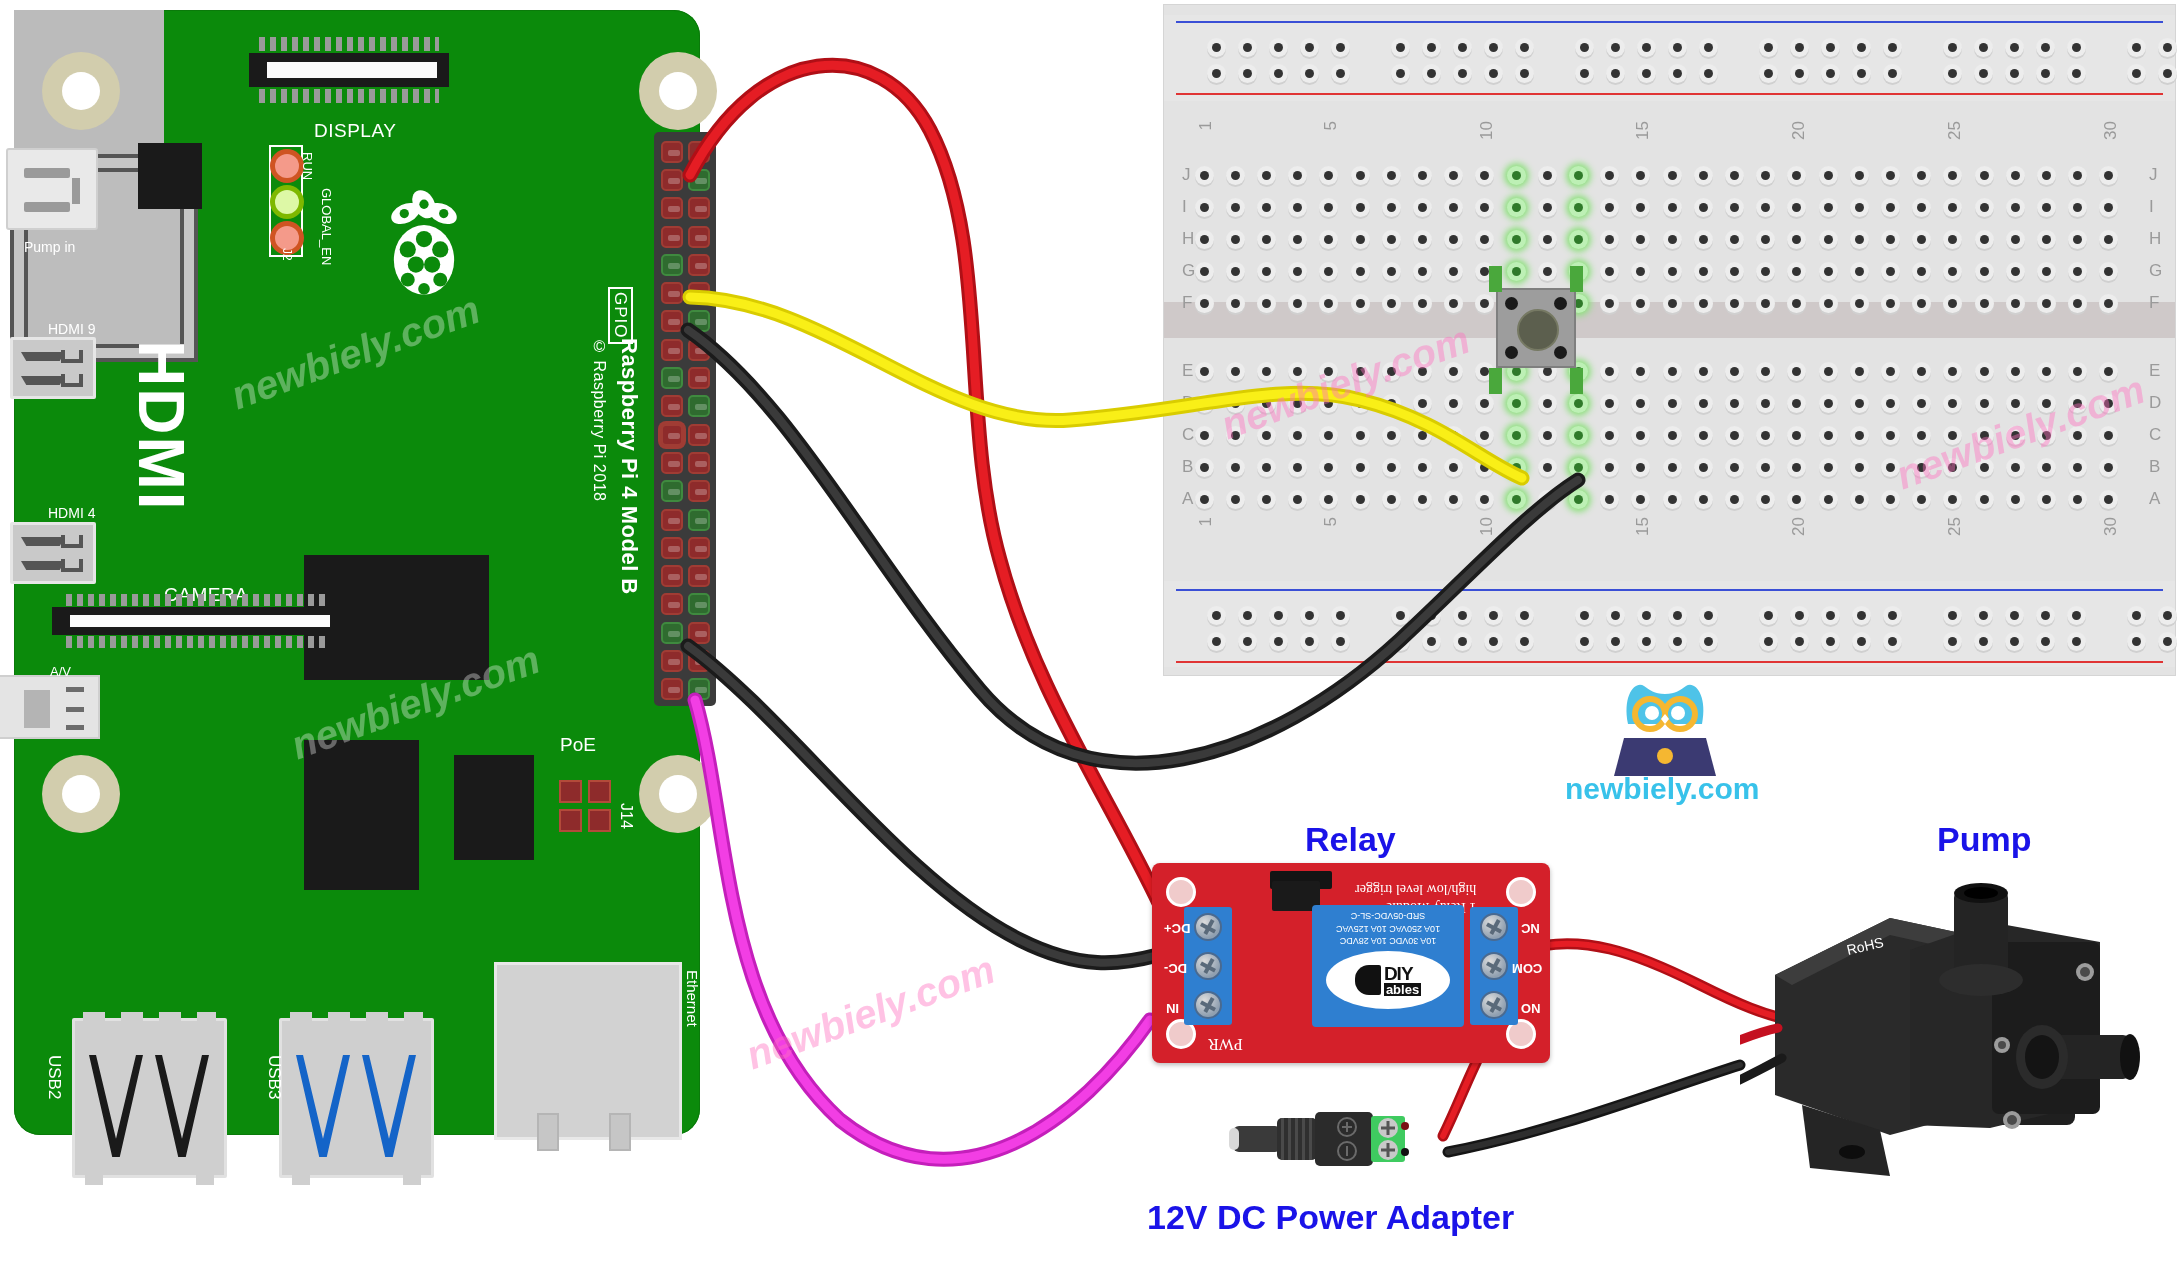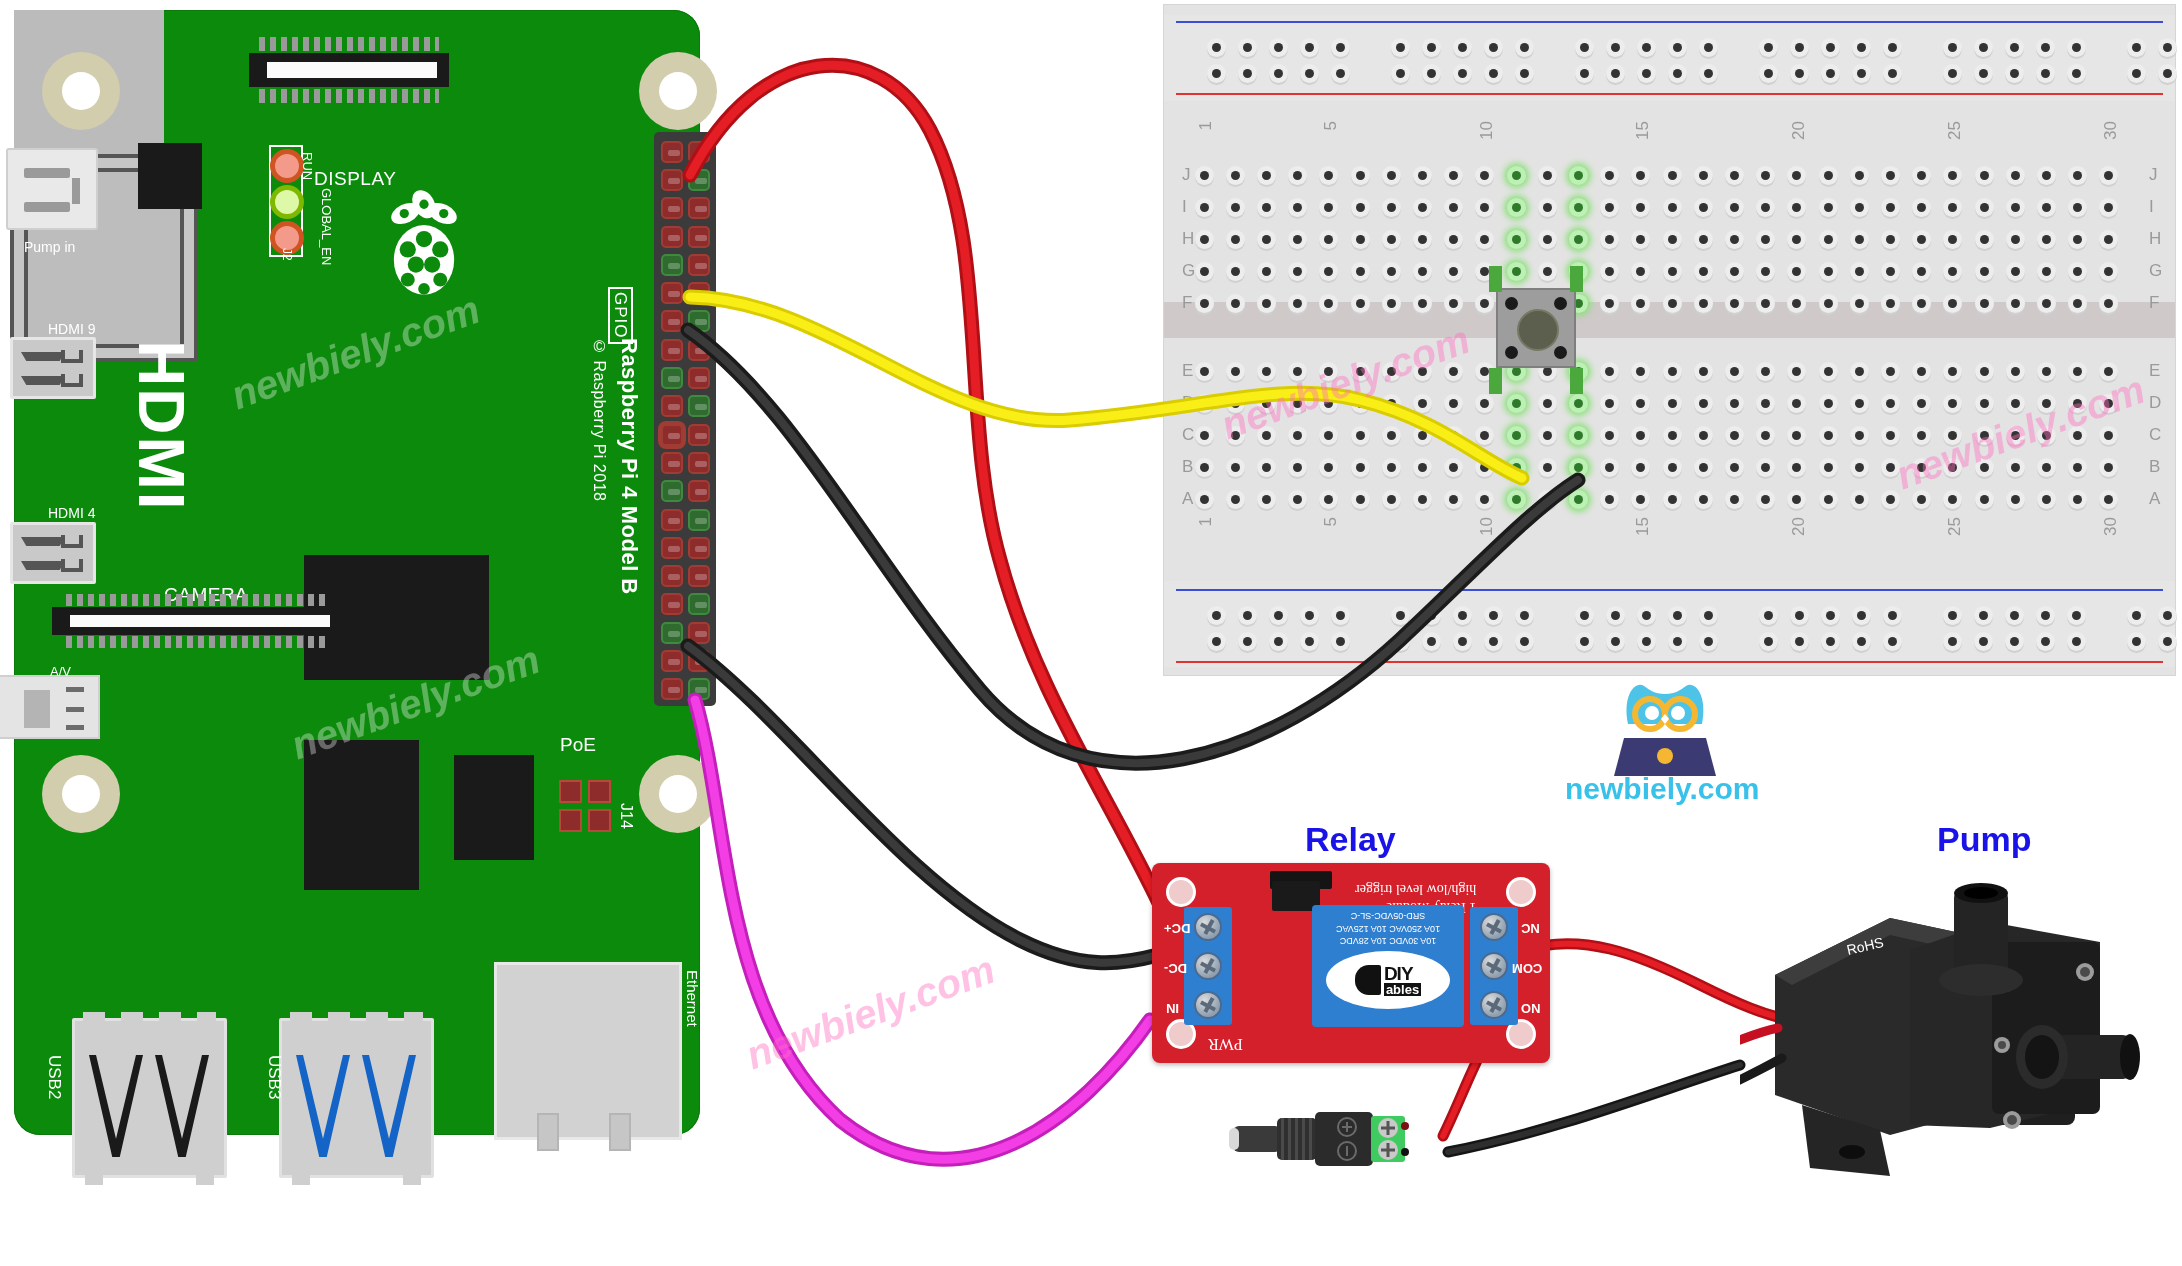--- a/index.html
+++ b/index.html
@@ -59,21 +59,21 @@
     position: absolute; left: 18px; right: 12px; top: 9px; height: 16px;
     background: #fbfbfb;
   }
   .silk {
     position: absolute;
     color: #ffffff;
     font-family: "Liberation Sans", sans-serif;
     white-space: nowrap;
     user-select: none;
   }
-  #lbl-display { left: 300px; top: 110px; font-size: 19px; letter-spacing: .5px; margin-top: 48px; }
+  #lbl-display { left: 300px; top: 110px; font-size: 19px; letter-spacing: .5px; }
   #lbl-camera { left: 150px; top: 574px; font-size: 19px; letter-spacing: .5px; }
   #lbl-hdmi-big {
     left: 110px; top: 330px; font-size: 64px; font-weight: bold;
     writing-mode: vertical-rl; letter-spacing: 2px;
   }
   #lbl-hdmi0 { left: 34px; top: 311px; font-size: 14px; }
   #lbl-hdmi1 { left: 34px; top: 495px; font-size: 14px; }
   #lbl-av { left: 36px; top: 654px; font-size: 13px; }
   #lbl-powerin { left: 10px; top: 229px; font-size: 14px; }
   #lbl-poe { left: 546px; top: 724px; font-size: 19px; }
@@ -2019,20 +2019,21 @@
     <path d="M55,42 l-4,5 l4,5 l4,-5 z" fill="#ffffff"></path>
     <circle cx="42" cy="41" r="7" fill="#ffffff"></circle>
     <circle cx="68" cy="41" r="7" fill="#ffffff"></circle>
     <path d="M14,66 L96,66 L106,104 L4,104 Z" fill="#3b3a72"></path>
     <circle cx="55" cy="84" r="8" fill="#f5b731"></circle>
   </svg>
   <div id="owl-text">newbiely.com</div>
 
   <div class="blue-label" id="label-relay">Relay</div>
   <div class="blue-label" id="label-pump">Pump</div>
+  <div class="blue-label" id="label-adapter">12V DC Power Adapter</div>
 
   <div class="wm green" id="wm1">newbiely.com</div>
   <div class="wm green" id="wm2">newbiely.com</div>
   <div class="wm pink" id="wm3">newbiely.com</div>
   <div class="wm pink" id="wm4">newbiely.com</div>
   <div class="wm pink" id="wm5">newbiely.com</div>
 
 </div>
 
 </body></html>

